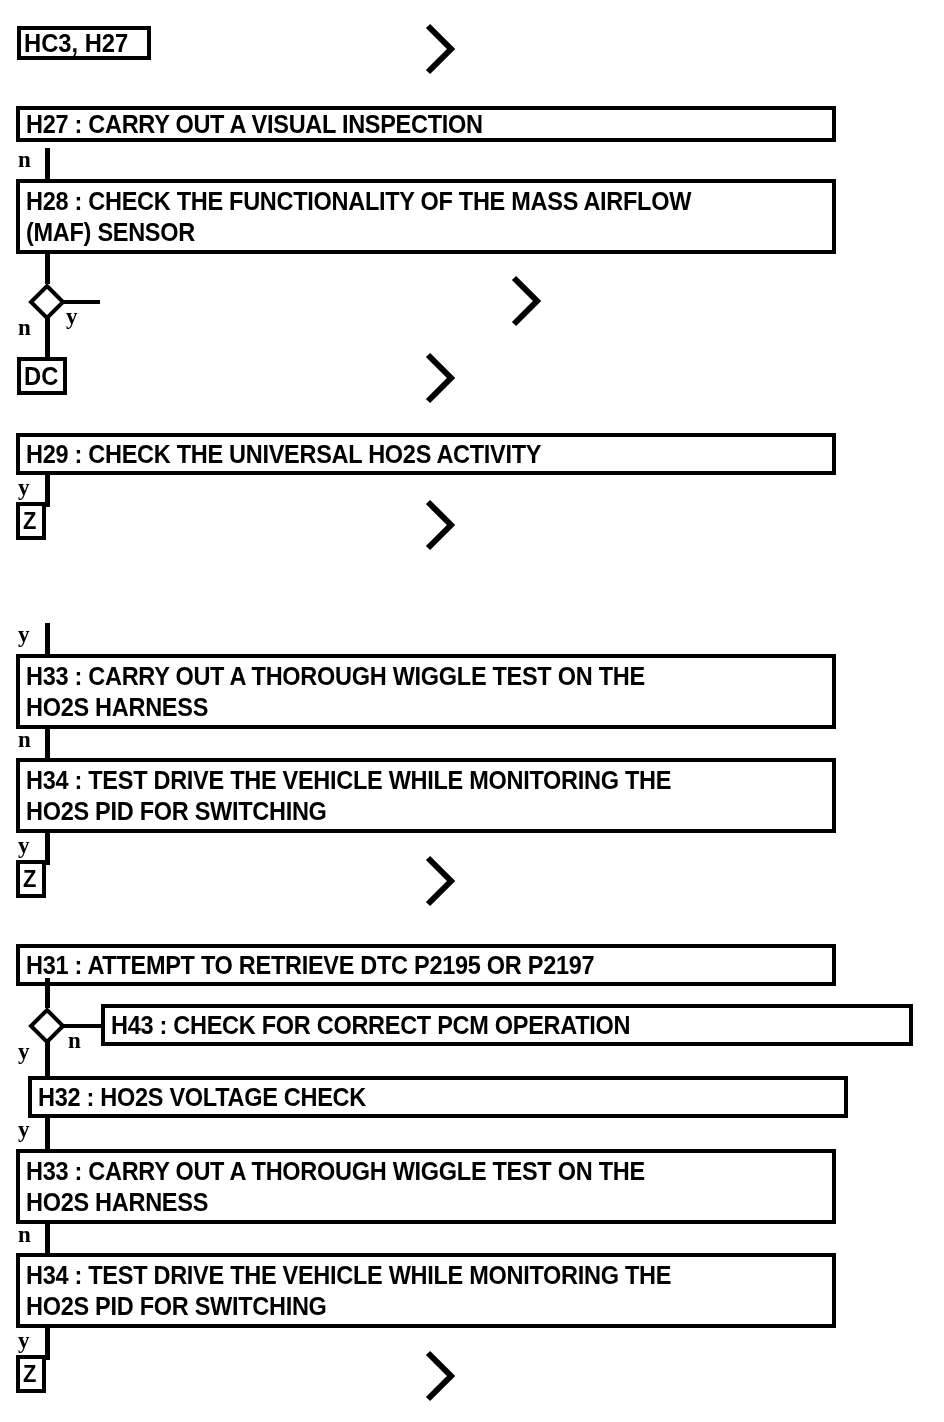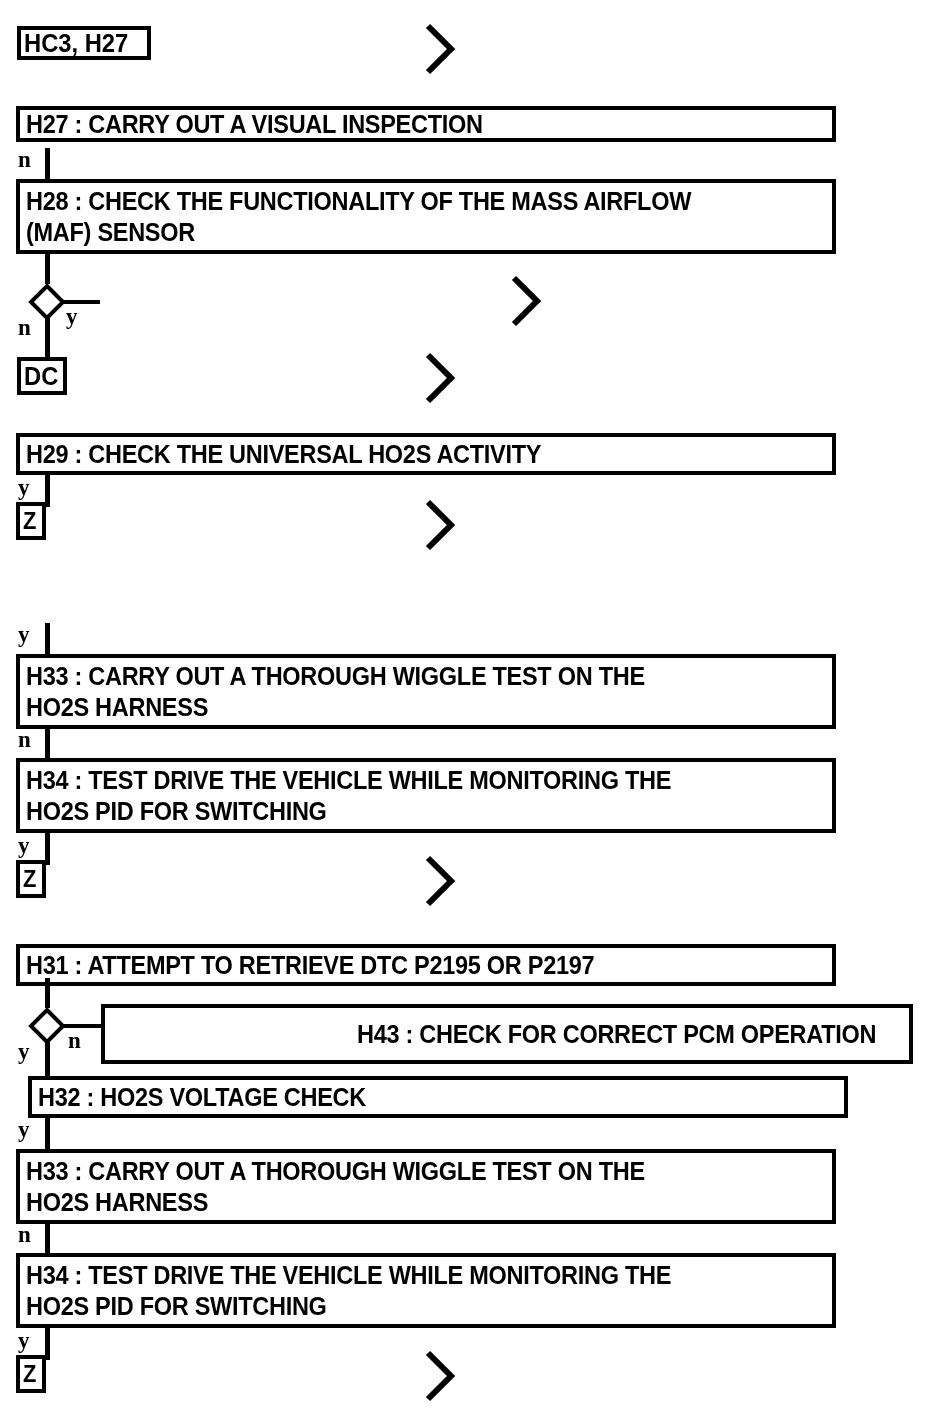--- a/index.html
+++ b/index.html
@@ -211,21 +211,21 @@
         <polygon points="19,3 35,19 19,35 3,19" fill="#ffffff" stroke="#000" stroke-width="4"></polygon>
       </svg>
   </div>
 
   <div class="hline" style="left:63px; top:1024px; width:40px;"></div>
   <div class="branch-label" style="left:68px; top:1029px;">n</div>
 
   <div class="vline" style="left:45px; top:1042px; height:34px;"></div>
   <div class="branch-label" style="left:18px; top:1040px;">y</div>
 
-  <div class="step-box" style="left:101px; top:1004px; width:812px; height:60px;align-items:flex-end;">
+  <div class="step-box" style="left:101px; top:1004px; width:812px; height:42px;">
     <div class="line">H43 : CHECK FOR CORRECT PCM OPERATION</div>
   </div>
 
   <div class="step-box" style="left:16px; top:1076px; width:820px; height:42px;margin-left:12px;">
     <div class="line">H32 : HO2S VOLTAGE CHECK</div>
   </div>
   <div class="vline" style="left:45px; top:1118px; height:31px;"></div>
   <div class="branch-label" style="left:18px; top:1118px;">y</div>
 
   <div class="step-box" style="left:16px; top:1149px; width:820px; height:75px;">

